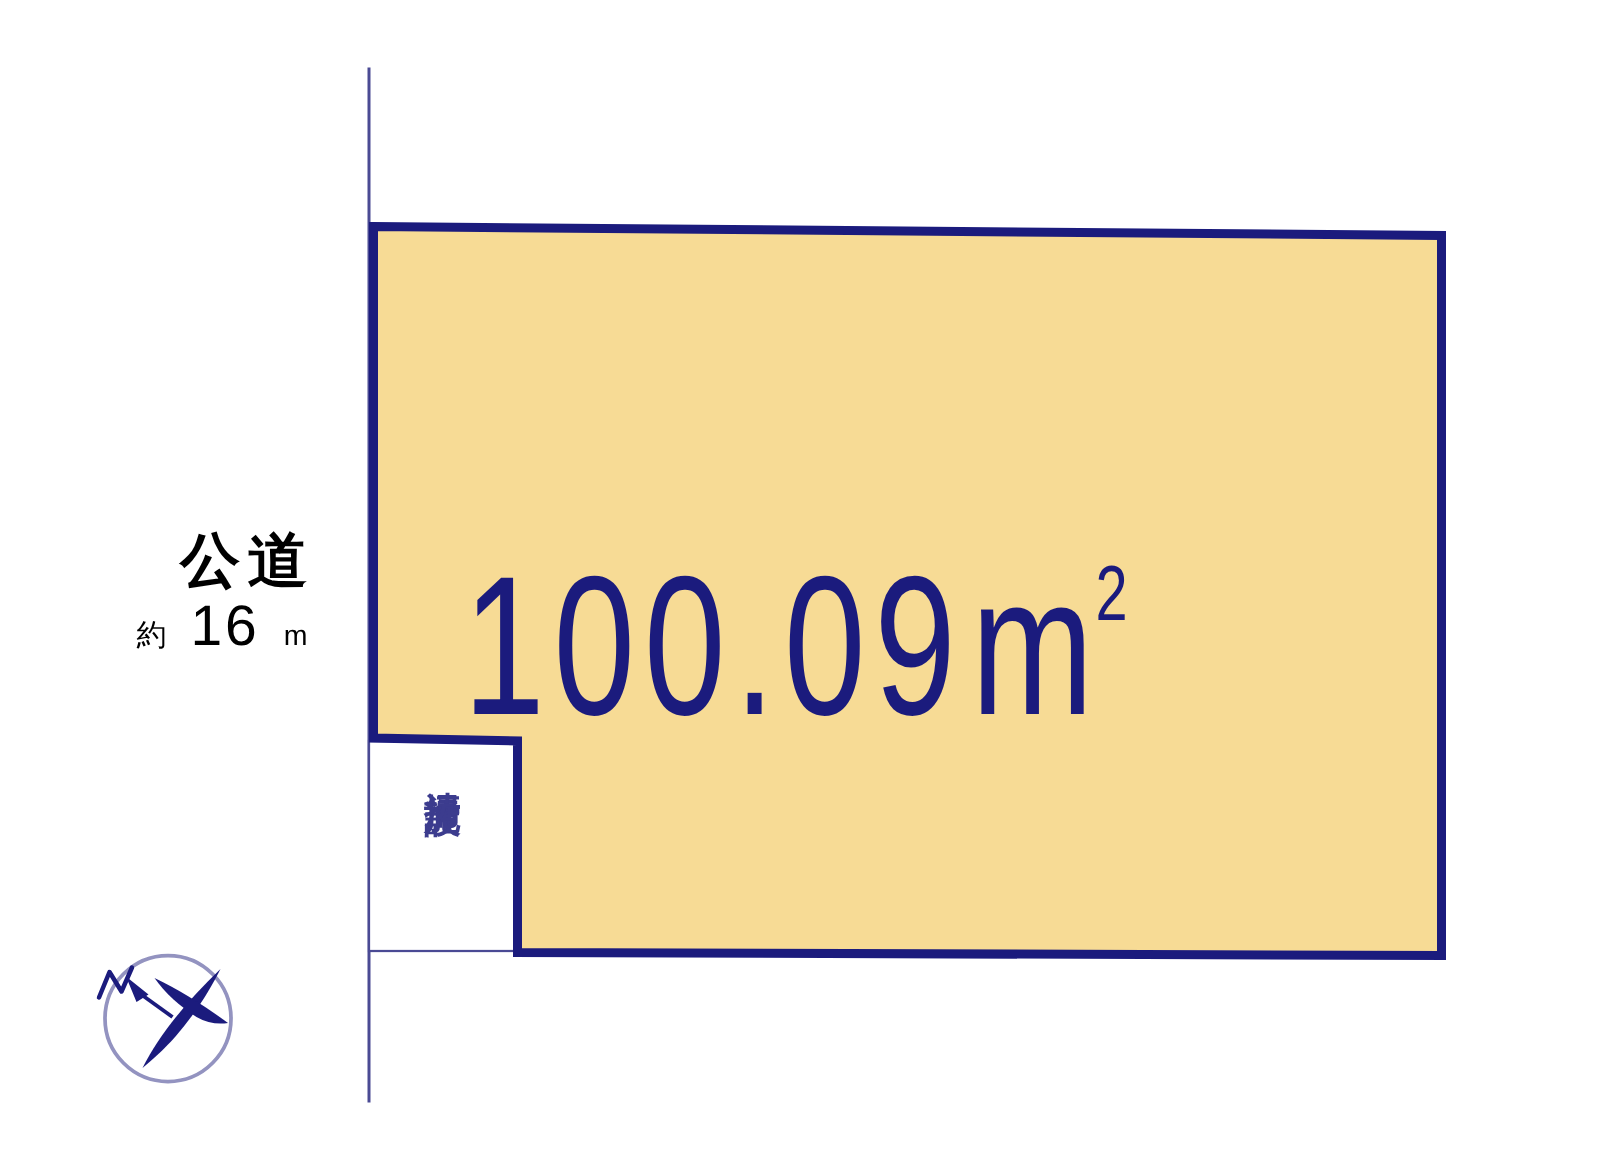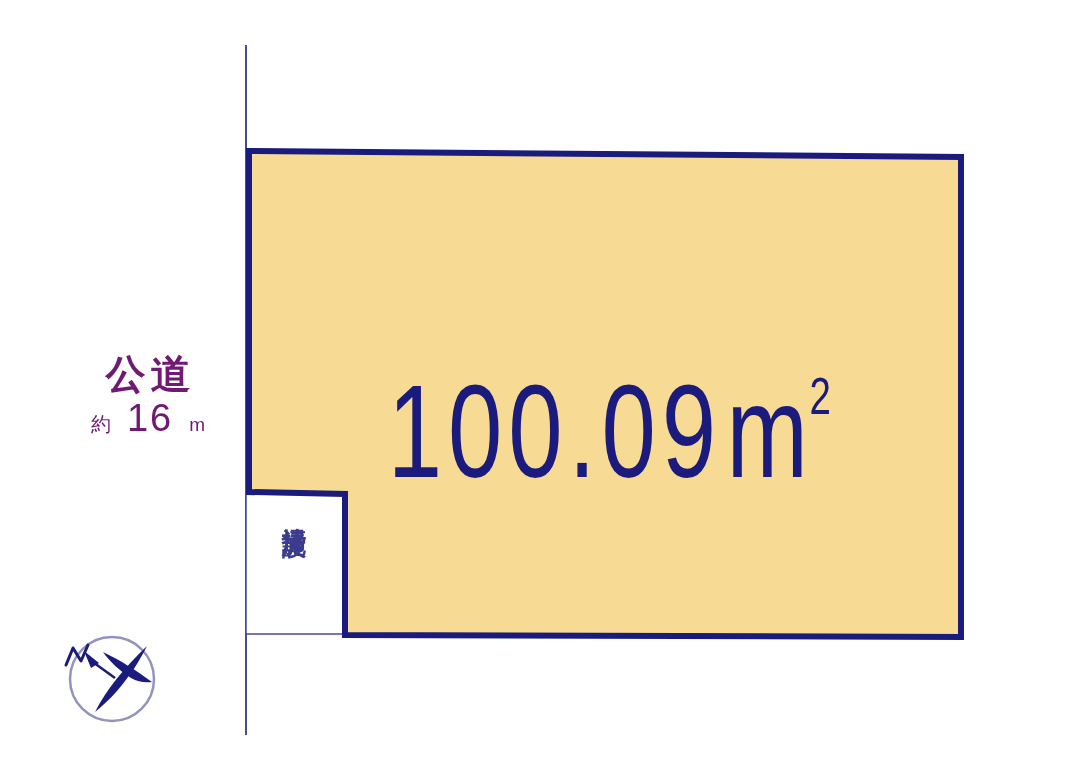--- a/index.html
+++ b/index.html
@@ -10,24 +10,24 @@
     background: #ffffff;
     overflow: hidden;
     font-family: "Liberation Sans", "DejaVu Sans", sans-serif;
     color: #1b1b7d;
   }
   .diagram-svg { position: absolute; left: 0; top: 0; width: 1080px; height: 774px; }
 
   
   .area-label {
     position: absolute;
-    left: 252px;
+    left: 231px;
     top: 330px;
     width: 714px;
-    text-align: center;
+    text-align: left;
     line-height: 132px;
     white-space: nowrap;
     color: #1b1b7d;
   }
   .area-inner {
     display: inline-block;
     transform: scaleX(0.74);
     transform-origin: 50% 50%;
     font-size: 132px;
     letter-spacing: 8px;
@@ -40,22 +40,22 @@
     vertical-align: 63px;
     margin-left: 2px;
   }
 
   
   .road-label {
     position: absolute;
     left: 86px;
     top: 352px;
     width: 124px;
-    text-align: center;
-    color: #701a75;
+    text-align: right;
+    color: #000000;
   }
   .road-type {
     font-size: 40px;
     letter-spacing: 5px;
     text-indent: 5px;
     line-height: 1.1;
     font-weight: bold;
   }
   .road-width {
     display: flex;

